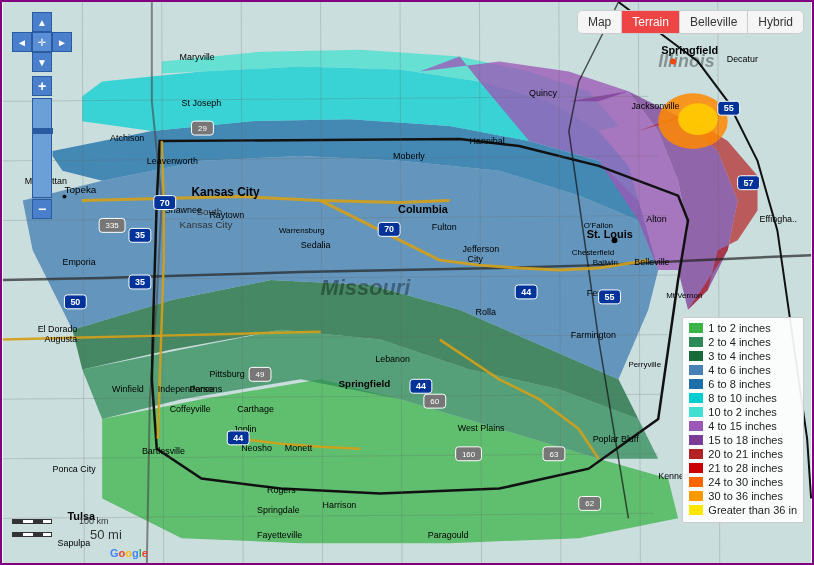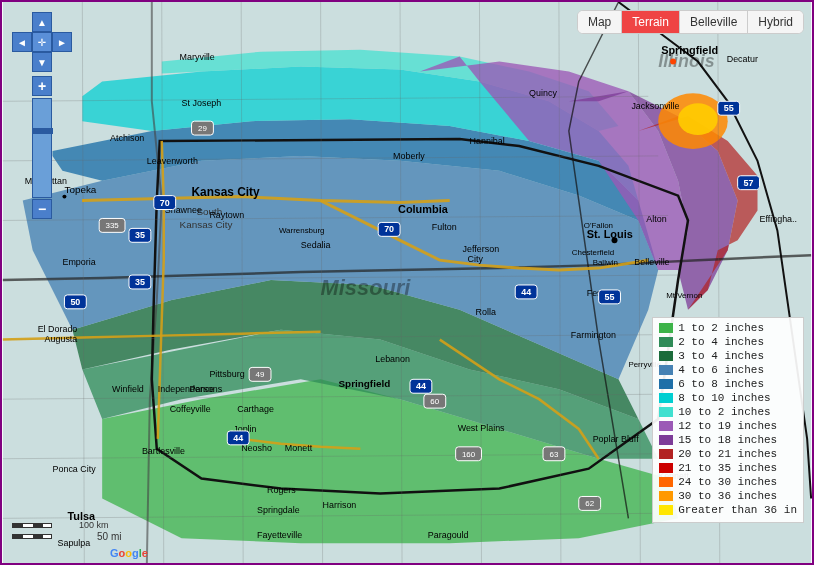--- a/index.html
+++ b/index.html
@@ -135,21 +135,20 @@
       border: 1px solid #ccc;
       padding: 4px 6px;
       z-index: 10;
       font-size: 11px;
     }
 
     .legend-item {
       display: flex;
       align-items: center;
       margin-bottom: 2px;
-      font-family: Liberation Mono, monospace;
     }
 
     .legend-color {
       width: 14px;
       height: 10px;
       margin-right: 5px;
       flex-shrink: 0;
     }
 
     .legend-label {
@@ -496,33 +495,33 @@
       <div class="legend-item">
         <div class="legend-color" style="background-color: rgb(0, 206, 209);"></div>
         <span class="legend-label">8 to 10 inches</span>
       </div>
       <div class="legend-item">
         <div class="legend-color" style="background-color: rgb(64, 224, 208);"></div>
         <span class="legend-label">10 to 2 inches</span>
       </div>
       <div class="legend-item">
         <div class="legend-color" style="background-color: rgb(155, 89, 182);"></div>
-        <span class="legend-label">12 to 19 inches</span>
+        <span class="legend-label">4 to 15 inches</span>
       </div>
       <div class="legend-item">
         <div class="legend-color" style="background-color: rgb(125, 60, 152);"></div>
         <span class="legend-label">15 to 18 inches</span>
       </div>
       <div class="legend-item">
         <div class="legend-color" style="background-color: rgb(178, 34, 34);"></div>
         <span class="legend-label">20 to 21 inches</span>
       </div>
       <div class="legend-item">
         <div class="legend-color" style="background-color: rgb(204, 0, 0);"></div>
-        <span class="legend-label">21 to 35 inches</span>
+        <span class="legend-label">21 to 28 inches</span>
       </div>
       <div class="legend-item">
         <div class="legend-color" style="background-color: rgb(255, 102, 0);"></div>
         <span class="legend-label">24 to 30 inches</span>
       </div>
       <div class="legend-item">
         <div class="legend-color" style="background-color: rgb(255, 153, 0);"></div>
         <span class="legend-label">30 to 36 inches</span>
       </div>
       <div class="legend-item">
@@ -532,21 +531,21 @@
     </div>
 
   <div id="scale-control">
     <div class="scale-bar">
       <div class="scale-line">
         <div class="scale-segment" style="width:40px; background: repeating-linear-gradient(90deg, #333 0 10px, white 10px 20px);"></div>
         <span style="font-size:9px; margin-left:3px;">100 km</span>
       </div>
       <div class="scale-line">
         <div class="scale-segment" style="width:40px; background: repeating-linear-gradient(90deg, #333 0 10px, white 10px 20px);"></div>
-        <span style="font-size:10px; margin-left:21px;">50 mi</span>
+        <span style="font-size:13px; margin-left:14px;">50 mi</span>
       </div>
     </div>
   </div>
 
   <div id="google-watermark">
     <span style="font-size:11px; color:#666;margin-left:48px;">
       <span style="color:#4285F4;font-weight:bold;">G</span><span style="color:#EA4335;font-weight:bold;">o</span><span style="color:#FBBC05;font-weight:bold;">o</span><span style="color:#4285F4;font-weight:bold;">g</span><span style="color:#34A853;font-weight:bold;">l</span><span style="color:#EA4335;font-weight:bold;">e</span>
     </span>
   </div>
 </div>

